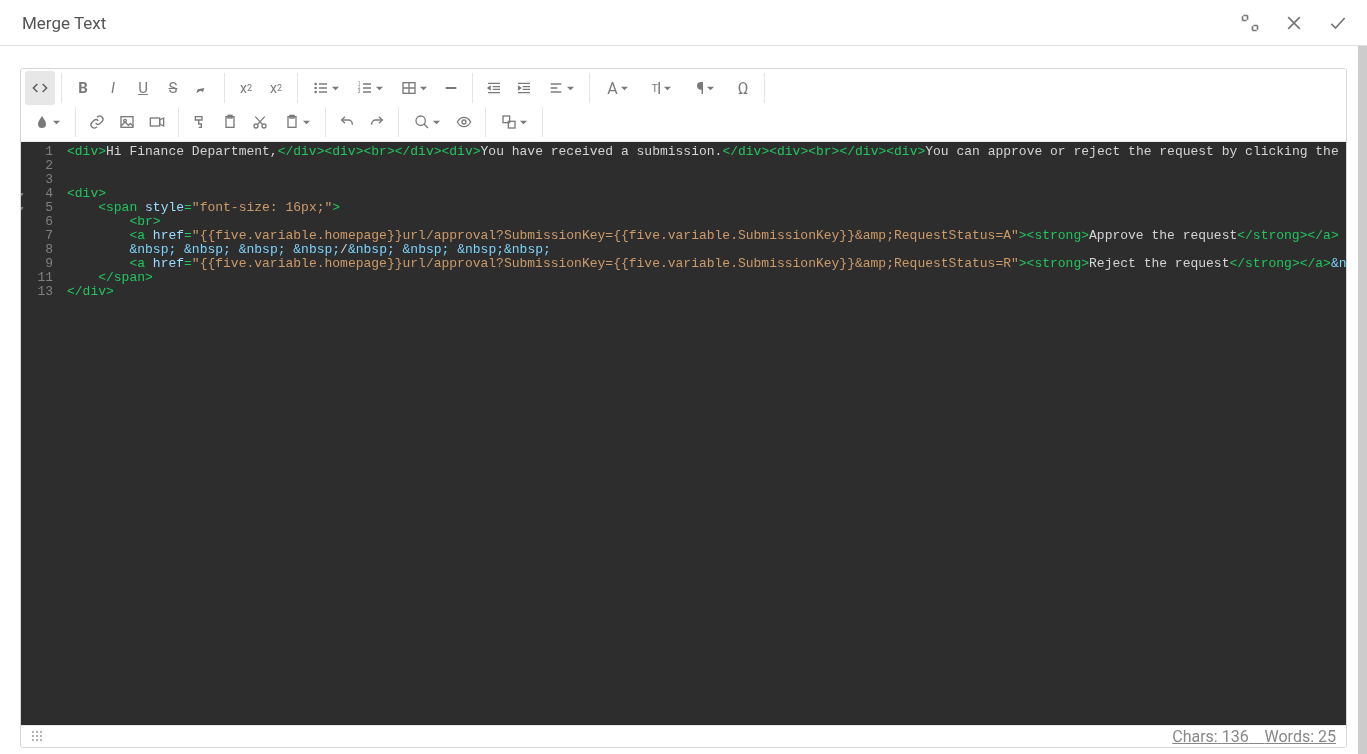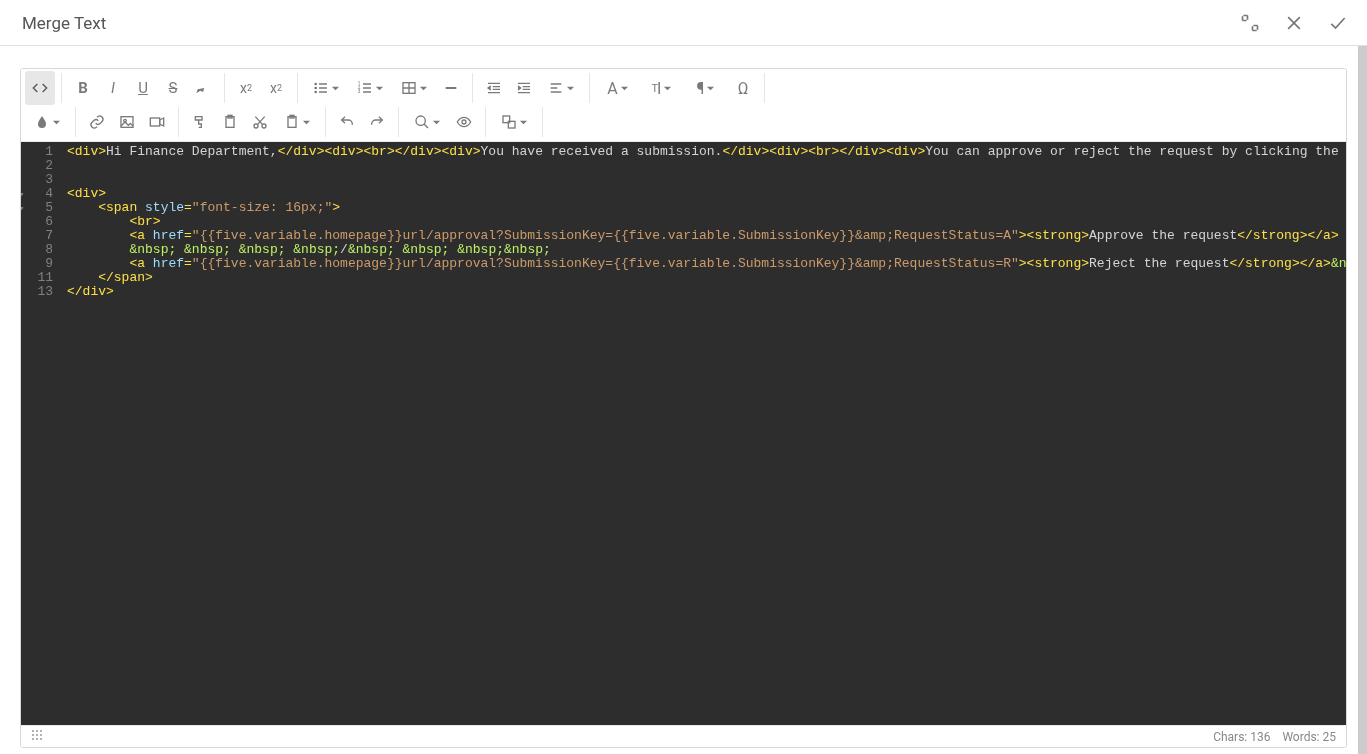--- a/index.html
+++ b/index.html
@@ -27,27 +27,27 @@
   .underline { text-decoration: underline; }
   .sup { font-size: 14px; } .sup sup { font-size: 9px; }
   .sub { font-size: 14px; } .sub sub { font-size: 9px; }
 
   .code-area { flex: 1; background: #2d2d2d; display: flex; font-family: Consolas, "Courier New", monospace; font-size: 13px; line-height: 14px; overflow: hidden; }
   .gutter { width: 40px; background: #2d2d2d; color: #808080; text-align: right; padding: 3px 8px 0 0; user-select: none; border-right: 0; }
   .gutter .ln { height: 14px; position: relative; }
   .gutter .fold { position: absolute; left: -2px; top: 1px; font-size: 9px; color: #808080; }
   .codelines { flex: 1; padding: 3px 6px 0 6px; color: #ccc; white-space: pre; overflow-x: auto; }
   .codelines .line { height: 14px; }
-  .tag { color: #fde047; margin-top: 32px; }
+  .tag { color: #22c55e; margin-top: 32px; }
   .attrname { color: #9cdcfe; margin-top: 15px; }
   .attrval { color: #cd9b6a; }
   .text { color: #d4d4d4; margin-top: 24px; }
-  .entity { color: #bef264; text-align: center; }
-
-  .statusbar { height: 22px; background: #fff; border-top: 1px solid #eaeaea; display: flex; align-items: center; justify-content: space-between; padding: 0 10px; font-size: 12px; color: #888; }
+  .entity { color: #7dd3fc; text-align: center; }
+
+  .statusbar { height: 22px; background: #fff; border-top: 1px solid #eaeaea; display: flex; align-items: center; justify-content: space-between; padding: 0 10px; font-size: 16px; color: #888; text-decoration: underline; }
   .statusbar .grip svg { width: 12px; height: 12px; }
   .page-scroll { position: absolute; right: 0; top: 46px; bottom: 0; width: 9px; background: #eeeeee; }
   .page-scroll-thumb { width: 100%; height: 100%; background: #cccccc; }
 </style>
 </head>
 <body>
 
 <div class="window">
   <div class="titlebar">
     <div class="title">Merge Text</div>

